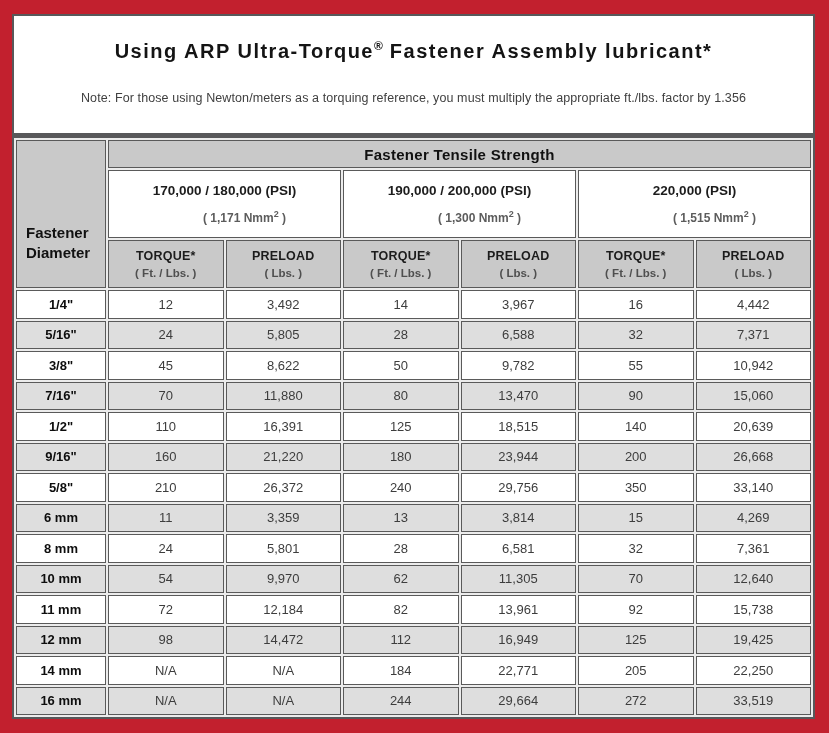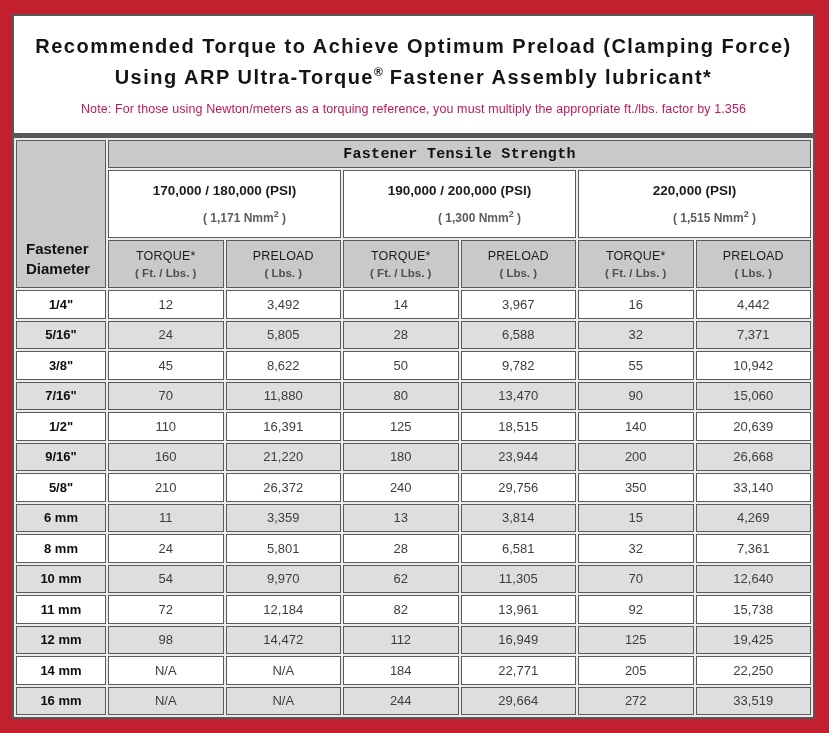--- a/index.html
+++ b/index.html
@@ -15,73 +15,71 @@
   .title-box {
     background: #ffffff;
     border: 2px solid var(--border-dark, #58585a);
     height: 121px;
     text-align: center;
     padding-top: 17px;
     flex: 0 0 auto;
   }
   .title-line { font-size: 20px; font-weight: bold; color: #141414; letter-spacing: 1.5px; line-height: 26px; }
   .title-line sup { font-size: 12px; letter-spacing: 0; }
-  .note { margin-top: 12px; font-size: 12.5px; color: #be185d; letter-spacing: 0.1px; }
+  .note { margin-top: 27px; font-size: 12.5px; color: #404040; letter-spacing: 0.1px; }
 
   .table-wrap {
     flex: 1 1 auto;
     border: 2px solid var(--border-dark, #58585a);
     border-top-width: 3px;
     background: #ececec;
     overflow: hidden;
   }
   table { width: 100%; height: 100%; border-collapse: separate; border-spacing: 2px; table-layout: fixed; }
   th, td { border: 1px solid var(--cell-border, #5a5a5a); text-align: center; vertical-align: middle; }
 
   .corner {
     background: var(--header-gray, #c9c9c9);
     vertical-align: bottom;
     text-align: left;
-    padding: 0 4px 8px 9px;
+    padding: 0 4px 24px 9px;
     font-weight: bold;
     font-size: 15px;
     color: #111;
     line-height: 20px;
   }
   .group-header {
     background: var(--header-gray, #c9c9c9);
     font-weight: bold;
     font-size: 15px;
     color: #111;
     height: 28px;
     letter-spacing: 0.3px;
-    font-family: Liberation Mono, monospace;
   }
   .psi-cell { background: #ffffff; height: 68px; }
   .psi-cell .psi { font-weight: bold; font-size: 13.5px; color: #1c1c1c; }
   .psi-cell .nmm { margin-top: 11px; font-size: 12px; color: #5c5c5c; padding-left: 40px; }
   .psi-cell .nmm sup { font-size: 9px; }
 
   .colhead { background: var(--header-gray, #c9c9c9); height: 48px; }
-  .colhead .ch-title { font-weight: normal; font-size: 12.5px; color: #1c1c1c; letter-spacing: 0.2px; }
+  .colhead .ch-title { font-weight: bold; font-size: 12.5px; color: #1c1c1c; letter-spacing: 0.2px; }
   .colhead .ch-sub { margin-top: 4px; font-size: 11.5px; color: #4f4f4f; }
 
   tbody td { height: 27px; font-size: 13px; background: #ffffff; }
   tbody td.dia { font-weight: bold; color: #0d0d0d; font-size: 13px; }
   tbody td.val { color: #3d3d3d; }
   tbody tr.alt td { background: var(--row-alt-gray, #dedede); }
 </style>
 </head>
 <body>
 
 <div class="frame">
   <div class="content">
 
     <div class="title-box">
-      <div class="title-line">Recommended Torque to Achieve Optimum Preload (Clamping Force)</div>
       <div class="title-line"><span>Using ARP Ultra-Torque</span><sup>®</sup><span> Fastener Assembly lubricant*</span></div>
       <div class="note">Note: For those using Newton/meters as a torquing reference, you must multiply the appropriate ft./lbs. factor by 1.356</div>
     </div>
 
     <div class="table-wrap">
       <table>
         <colgroup>
           <col style="width: 90px;">
           <col>
             <col>

